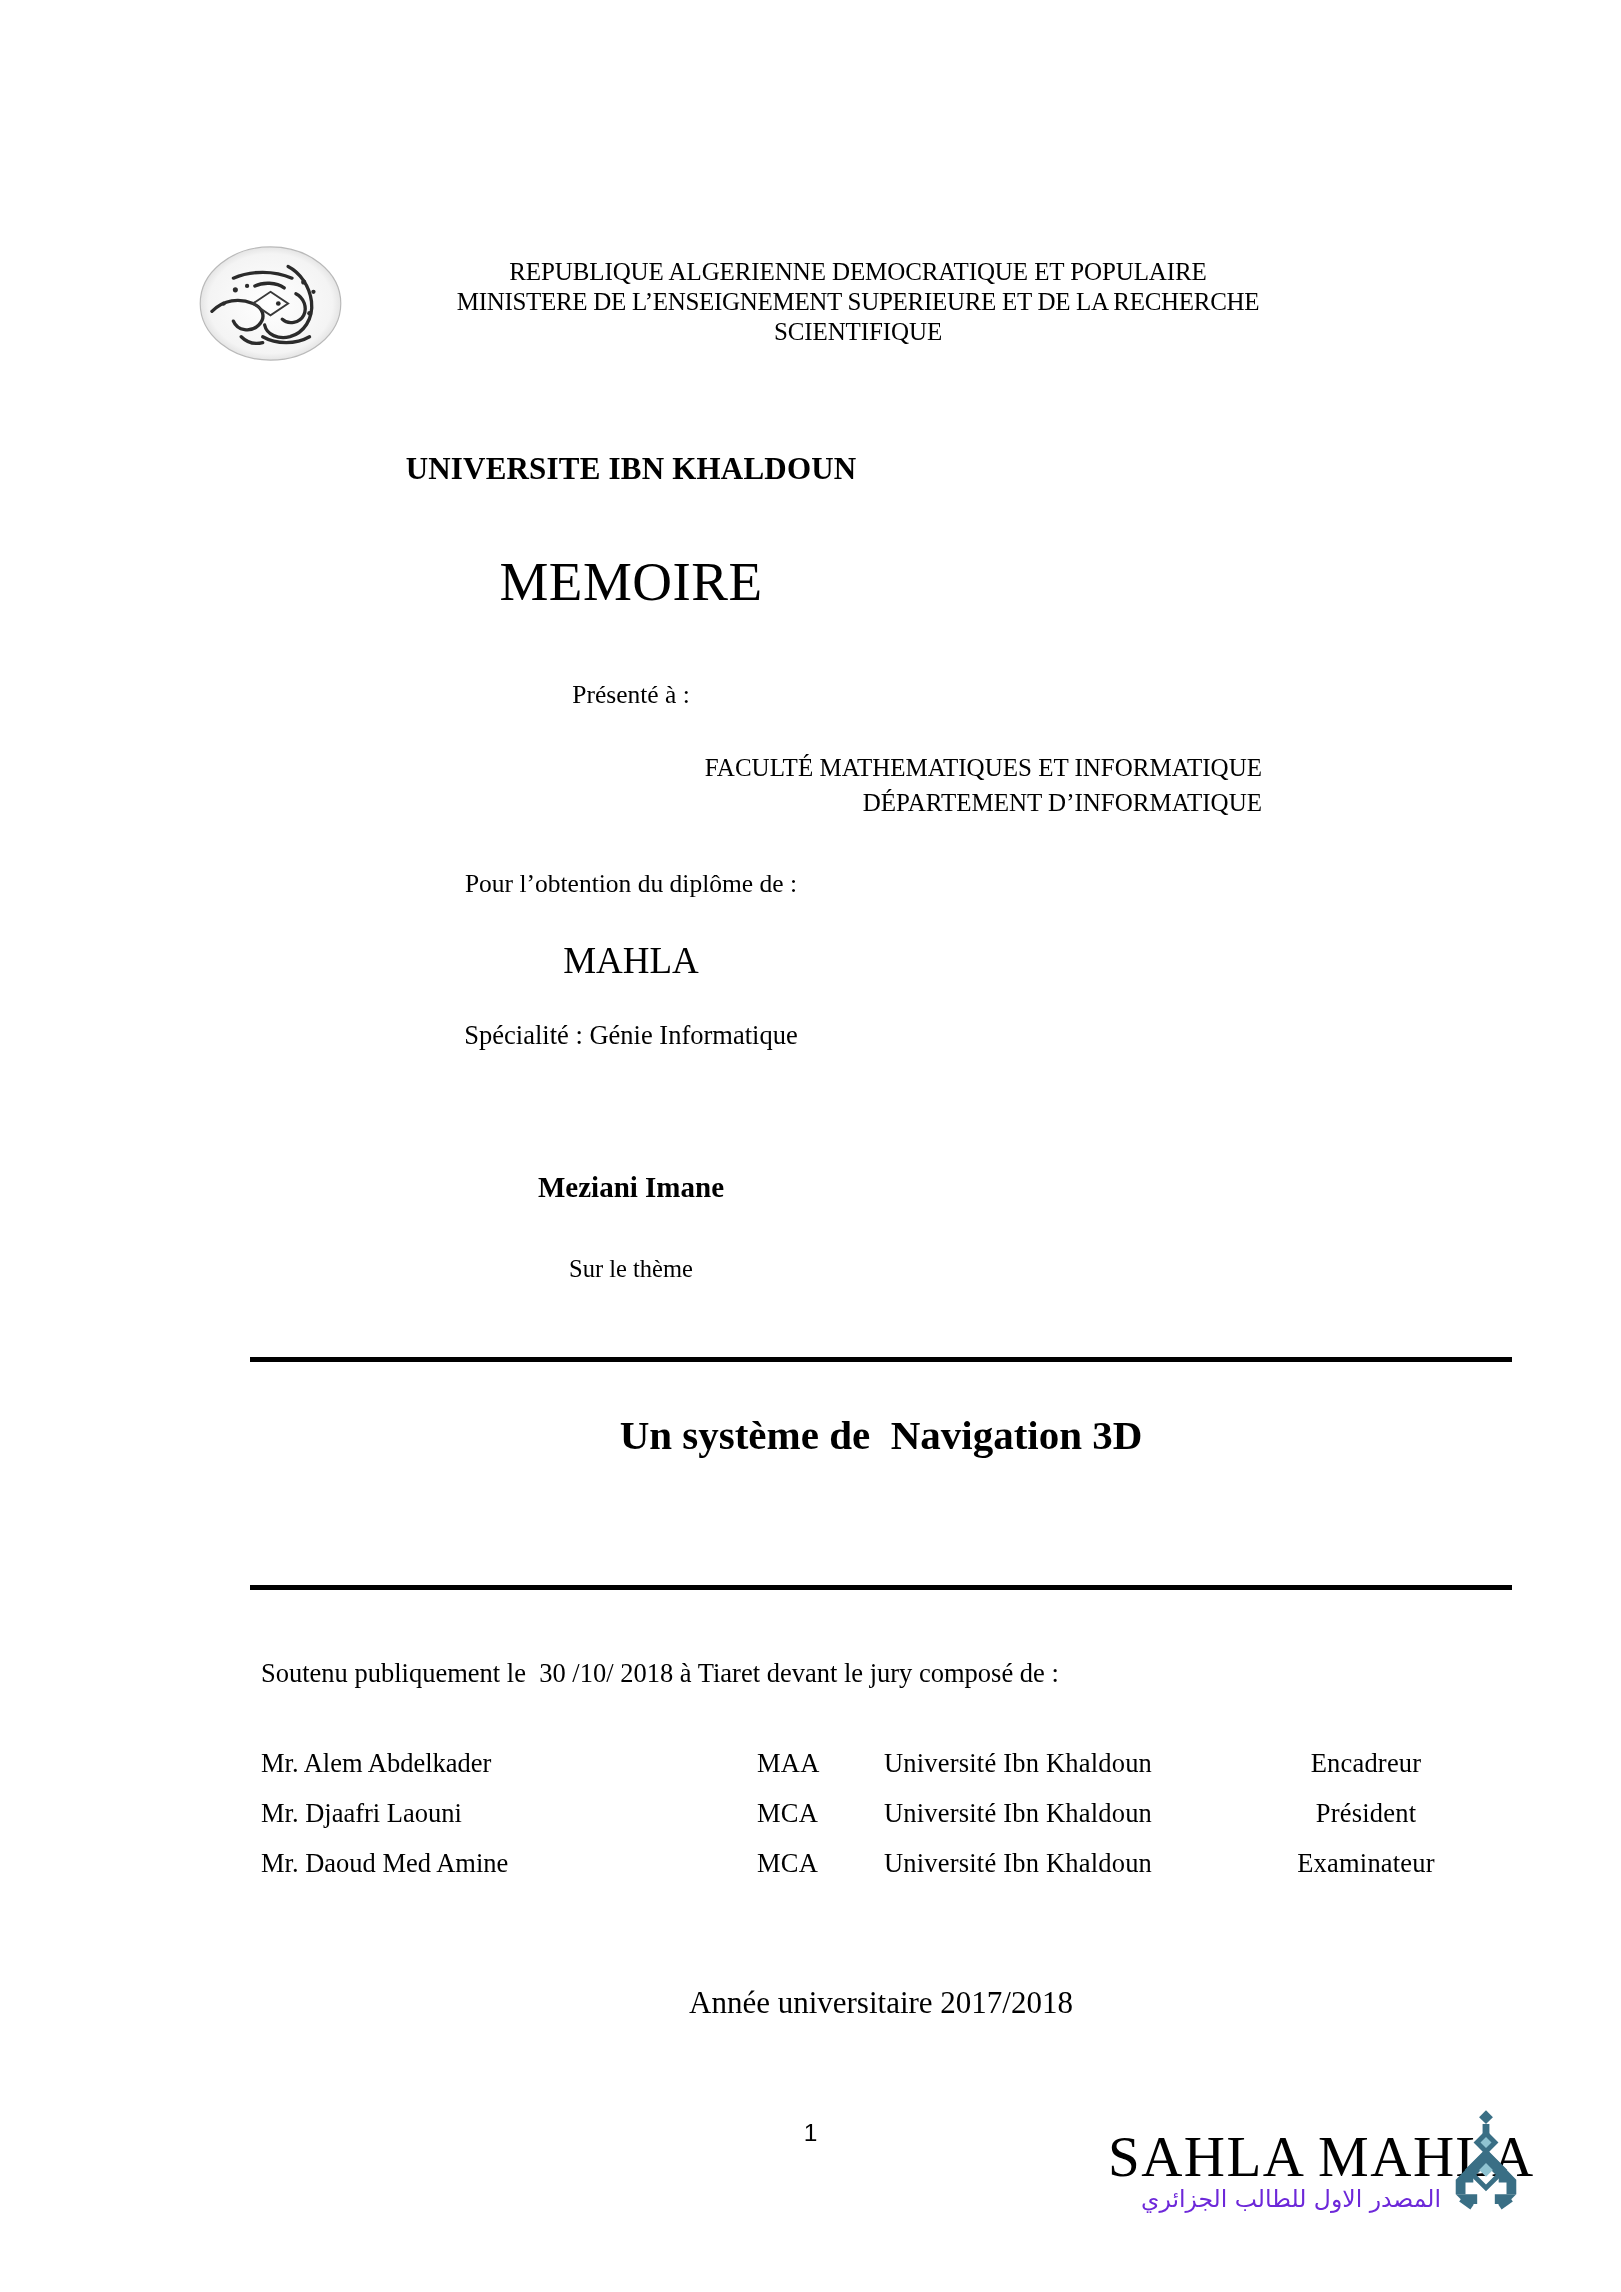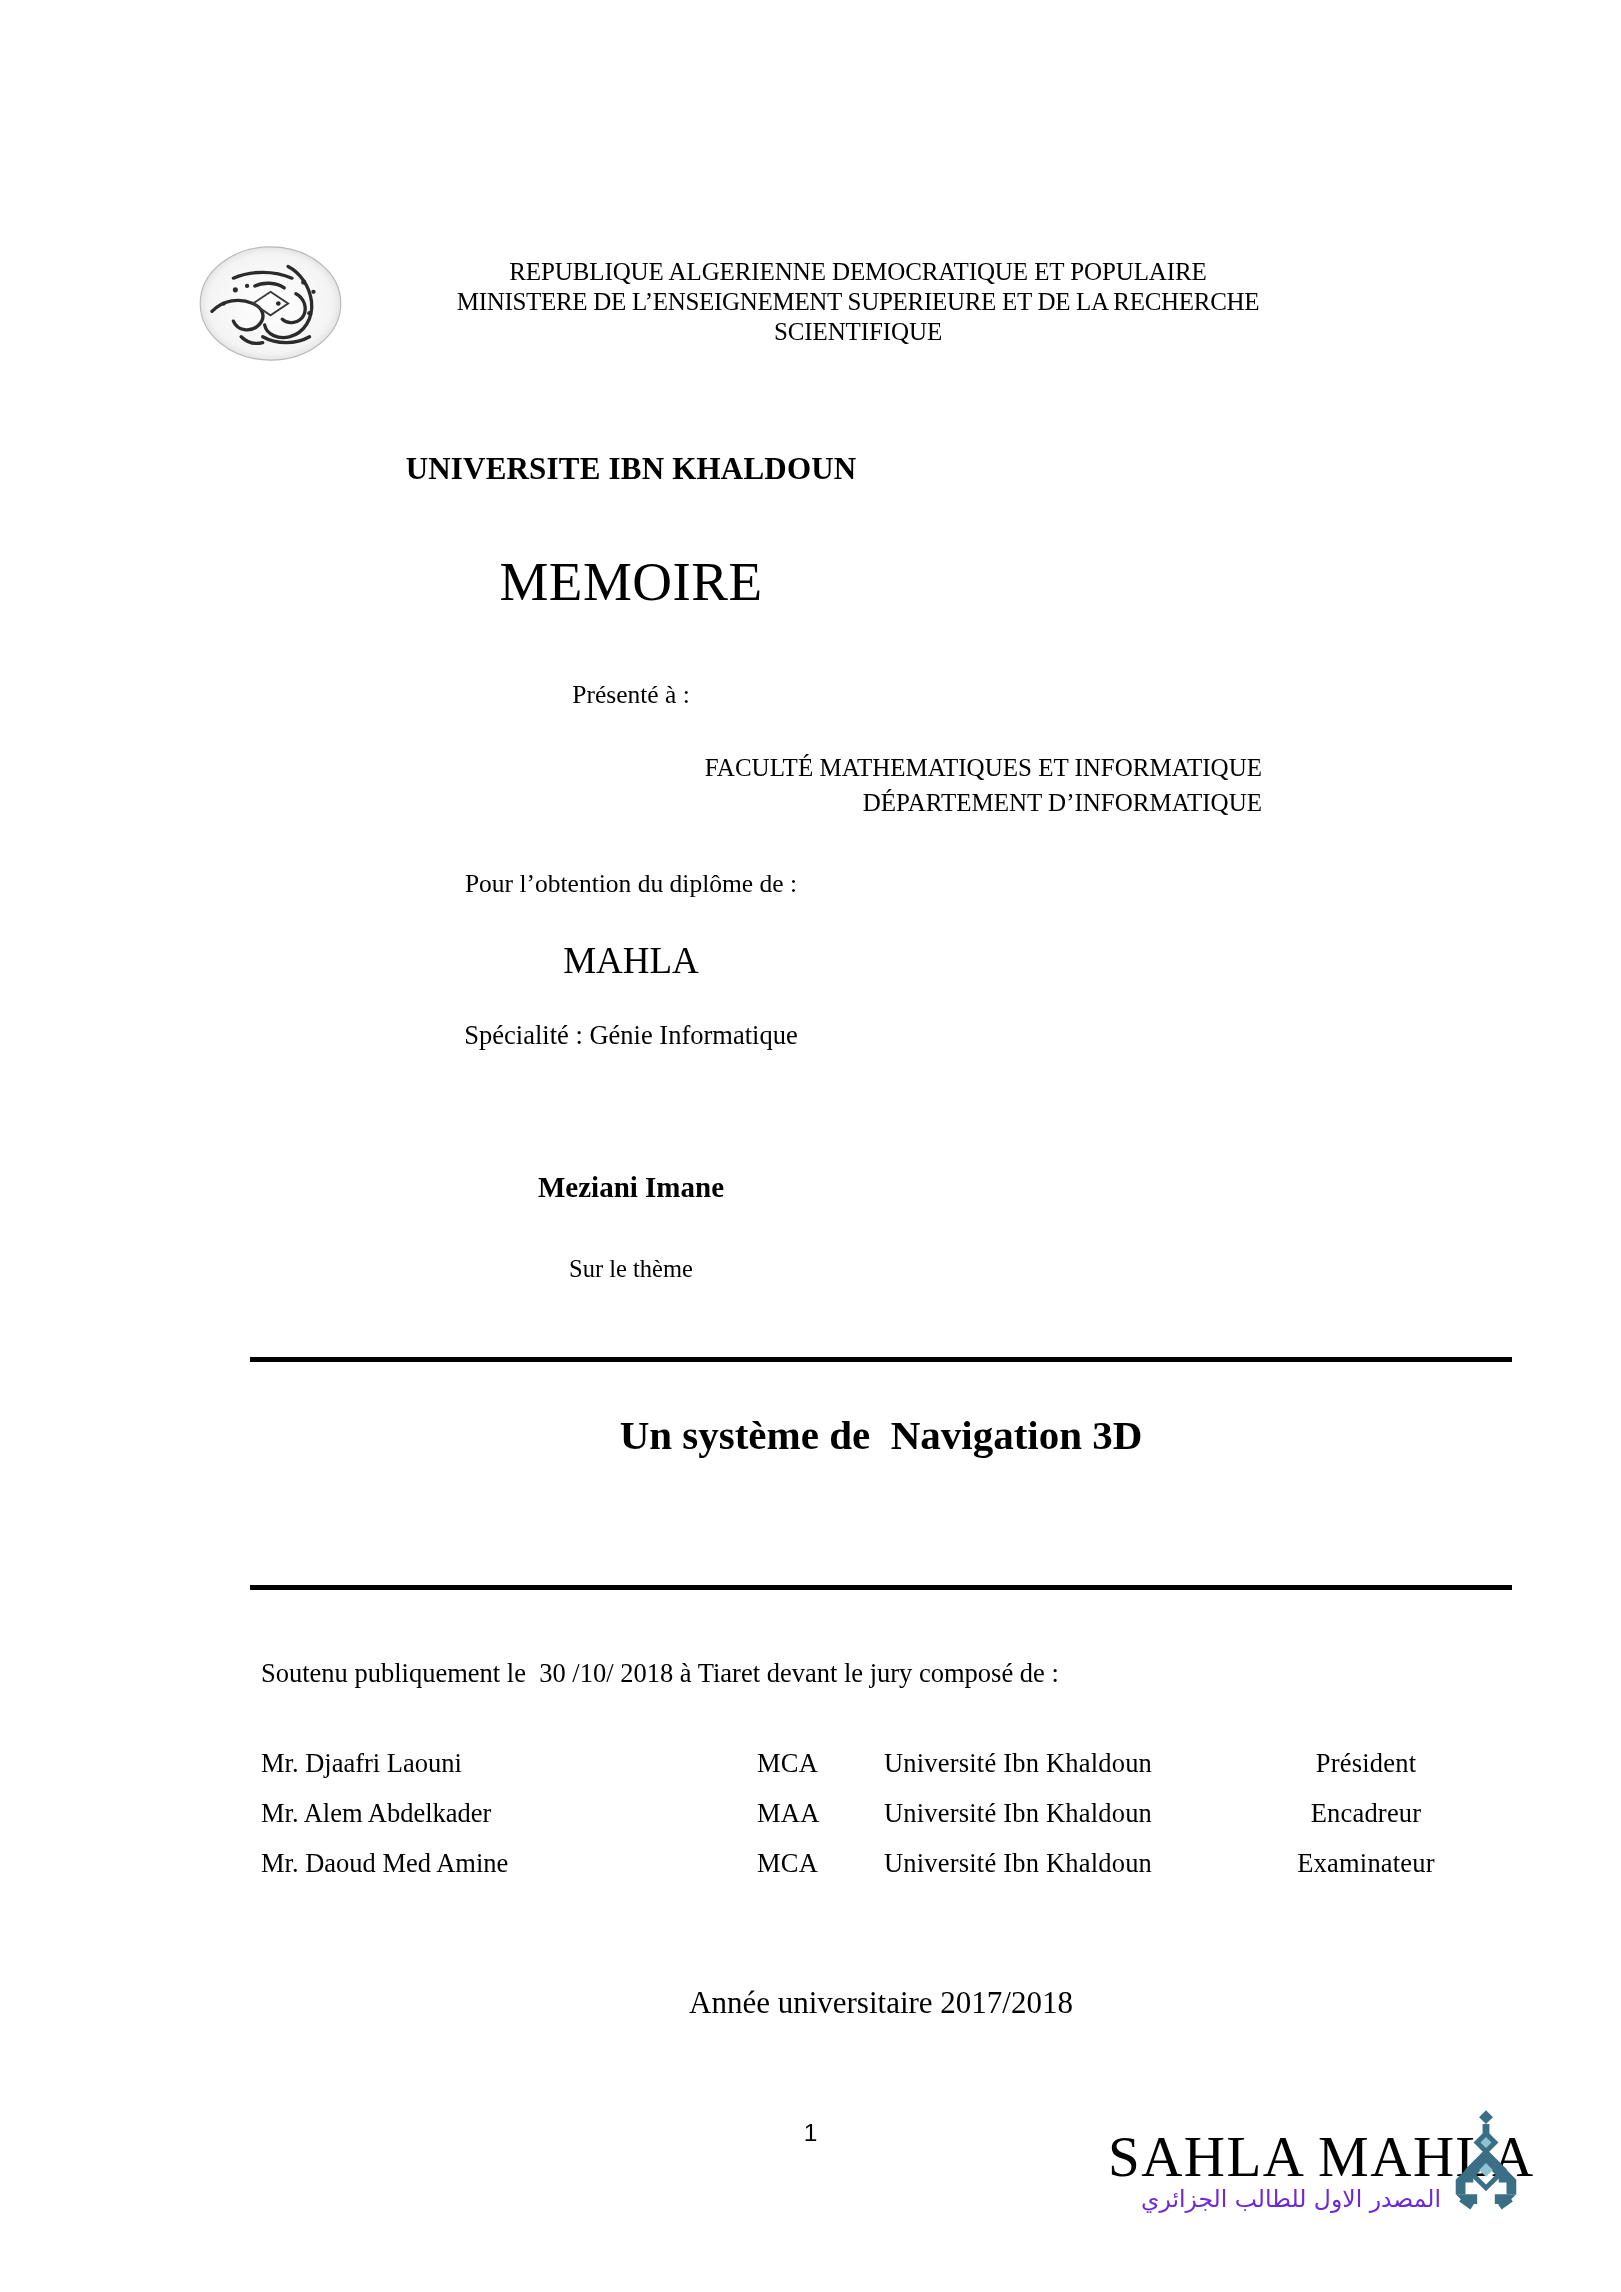--- a/index.html
+++ b/index.html
@@ -320,30 +320,30 @@
 
   <div class="rule rule-top"></div>
   <div class="theme-title">Un système de  Navigation 3D</div>
   <div class="rule rule-bottom"></div>
 
   <div class="soutenu">Soutenu publiquement le  30 /10/ 2018 à Tiaret devant le jury composé de :</div>
 
   <table class="jury-table">
     <tbody>
       <tr>
+        <td class="jury-name">Mr. Alem Abdelkader</td>
+        <td class="jury-grade">MAA</td>
+        <td class="jury-univ">Université Ibn Khaldoun</td>
+        <td class="jury-role">Encadreur</td>
+      </tr>
+      <tr>
         <td class="jury-name">Mr. Djaafri Laouni</td>
         <td class="jury-grade">MCA</td>
         <td class="jury-univ">Université Ibn Khaldoun</td>
         <td class="jury-role">Président</td>
-      </tr>
-      <tr>
-        <td class="jury-name">Mr. Alem Abdelkader</td>
-        <td class="jury-grade">MAA</td>
-        <td class="jury-univ">Université Ibn Khaldoun</td>
-        <td class="jury-role">Encadreur</td>
       </tr>
       <tr>
         <td class="jury-name">Mr. Daoud Med Amine</td>
         <td class="jury-grade">MCA</td>
         <td class="jury-univ">Université Ibn Khaldoun</td>
         <td class="jury-role">Examinateur</td>
       </tr>
     </tbody>
   </table>
 

